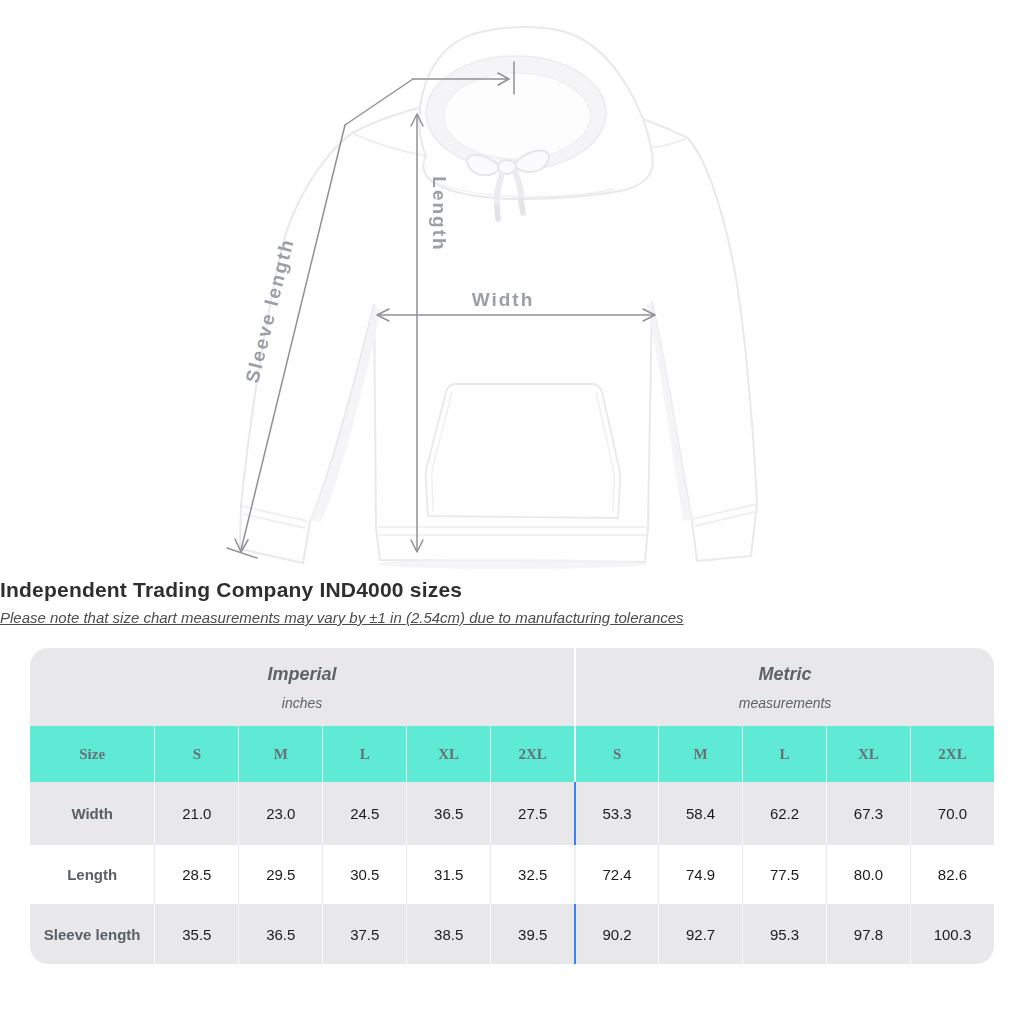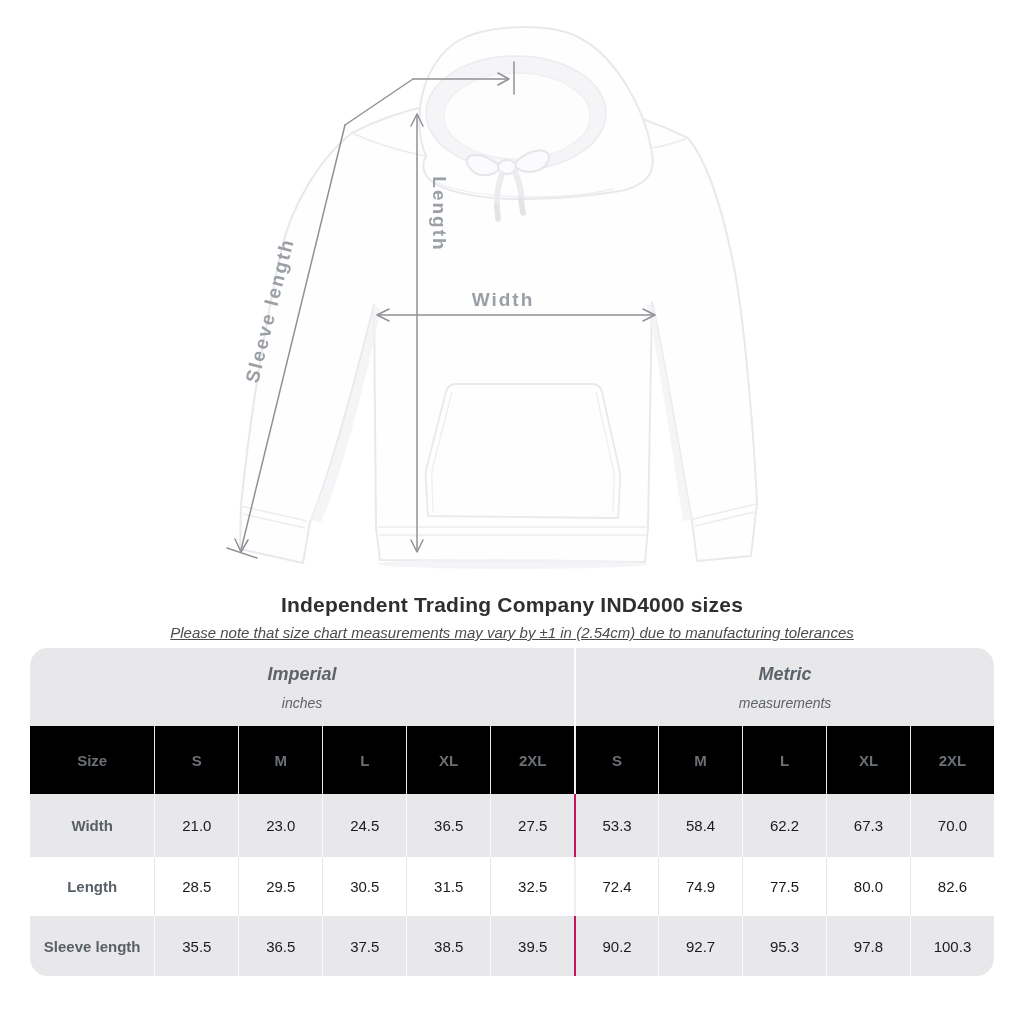--- a/index.html
+++ b/index.html
@@ -5,47 +5,47 @@
   html,body { margin:0; padding:0; }
   body {
     width:1024px; height:1024px; position:relative;
     background:#ffffff; font-family:"Liberation Sans", sans-serif;
     -webkit-font-smoothing:antialiased;
   }
   
   .diagram-wrap { position:absolute; top:0; left:0; width:1024px; height:600px; }
   .dim-label { font:700 19px "Liberation Sans", sans-serif; fill:#9ba0a6; letter-spacing:2px; }
   
-  .heading { position:absolute; top:593px; left:0; width:1024px; text-align:center; }
+  .heading { position:absolute; top:578px; left:0; width:1024px; text-align:left; }
   .heading h1 { margin:0; font-size:21px; font-weight:700; color:#2e2f31; letter-spacing:.2px; }
   .heading p  { margin:7px 0 0 0; font-size:15px; font-style:italic; color:#4b4c4e;text-decoration:underline; }
   
   .size-table-wrap {
     position:absolute; top:648px; left:30px; width:964px;
     border-radius:18px; overflow:hidden; background:#fff;
   }
   table.size-table { width:100%; border-collapse:separate; border-spacing:0; table-layout:fixed; }
   .band th { background:#e8e8ea; height:78px; vertical-align:middle; padding:0; }
   .band .grp-name { font-size:18px; font-weight:700; font-style:italic; color:#5d636a; line-height:1.25; }
   .band .grp-unit { font-size:14px; font-style:italic; font-weight:400; color:#5d636a; margin-top:9px; }
   .band th.metric-band { border-left:2px solid #ffffff; }
   td { text-align:center; vertical-align:middle; padding:0; }
-  tr.size-row td { height:68px; background:#000000; font-weight:700; font-size:15px; color:#6a7076; }
+  tr.size-row td { height:56px; background:#5eead4; font-weight:700; font-size:15px; color:#6a7076;font-family:Liberation Serif, serif; }
   tr.row-gray  td { background:#e8e8ea; }
   tr.row-white td { background:#ffffff; }
   tr.r-width  td { height:63px; }
   tr.r-length td { height:59px; }
   tr.r-sleeve td { height:60px; }
   td.c-label { font-weight:700; font-size:15px; color:#596067; }
   td.c-val   { font-weight:400; font-size:15px; color:#1a1b1d; }
   tr.size-row  td + td { border-left:1px solid #e7e7ea; }
   tr.row-white td + td { border-left:1px solid #e7e7ea; }
   tr.row-gray  td + td { border-left:1px solid #fafafb; }
   tr.size-row  td.grp, tr.row-white td.grp { border-left:2px solid #efeff1; }
-  tr.row-gray  td.grp { border-left:2px solid #be185d; }
+  tr.row-gray  td.grp { border-left:2px solid #3b82f6; }
 </style>
 </head>
 <body>
 
 <div class="diagram-wrap">
   <svg width="1024" height="600" viewBox="0 0 1024 600" xmlns="http://www.w3.org/2000/svg">
 
     <g stroke="#e9e9ec" stroke-width="2" fill="#fefeff" stroke-linejoin="round">
       <path d="M352,133
                C400,108 455,97 513,97

